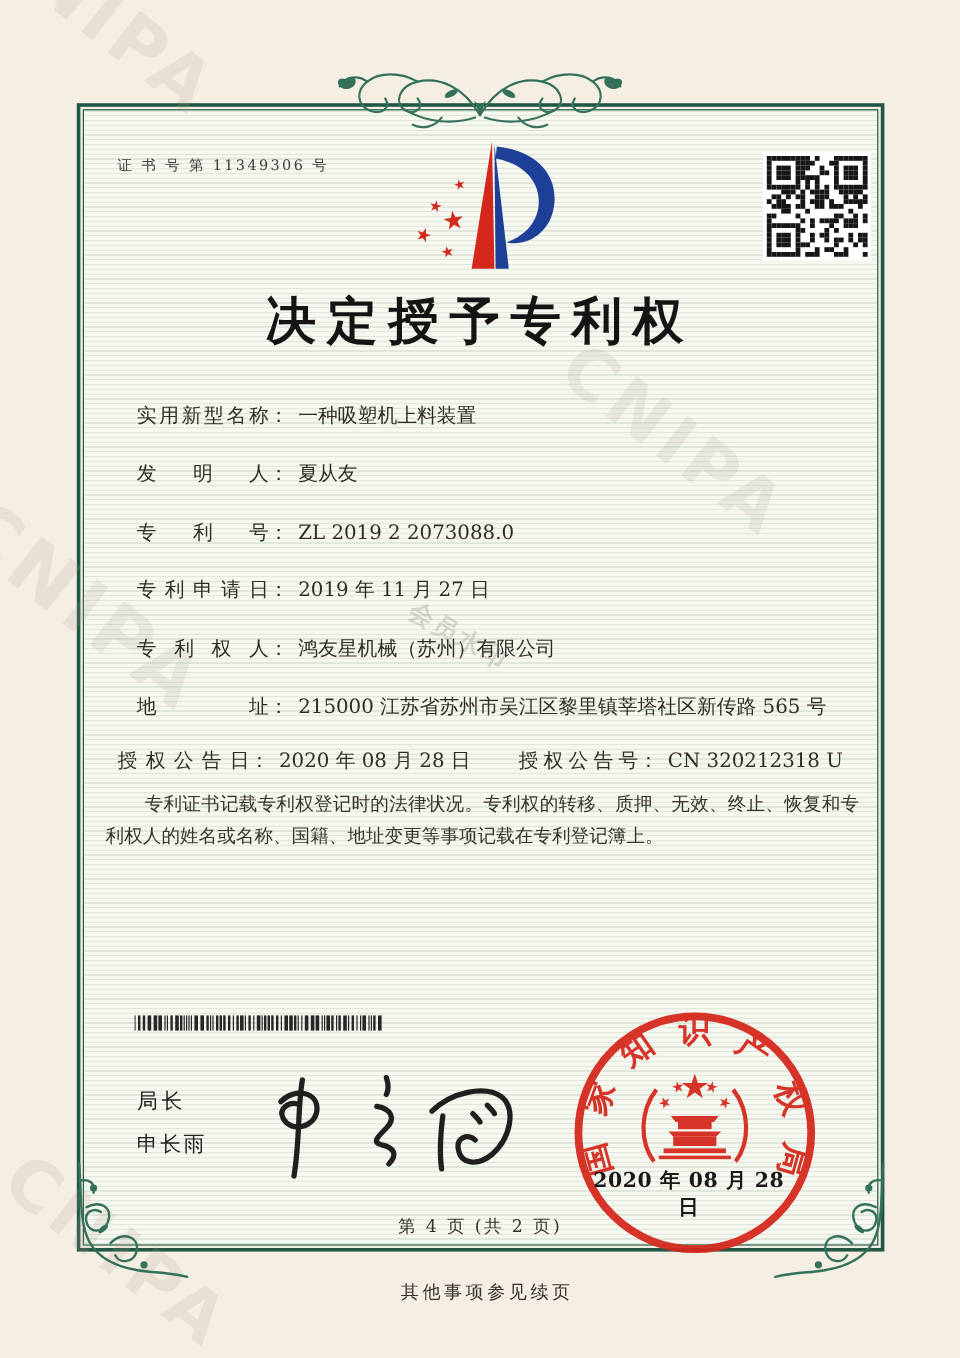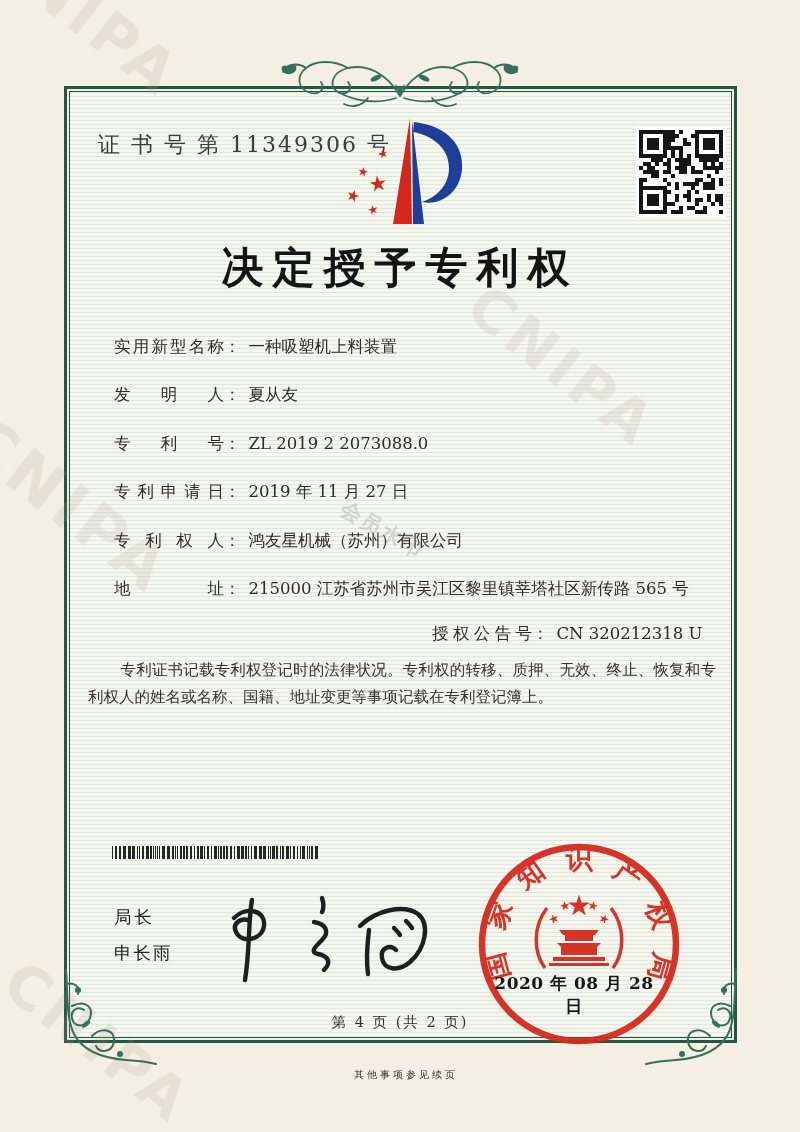--- a/index.html
+++ b/index.html
@@ -14,21 +14,21 @@
   
   .wm{position:absolute;z-index:1;font-family:"DejaVu Sans",sans-serif;font-weight:700;
       color:rgba(178,156,140,.17);transform:rotate(38deg);letter-spacing:5px;
       pointer-events:none;white-space:nowrap;}
   .wm1{left:-30px;top:-22px;font-size:60px;}
   .wm2{left:452px;top:332px;font-size:58px;}
   .wm3{left:-52px;top:468px;font-size:64px;}
   .wm4{left:-12px;top:1008px;font-size:58px;}
   .wm5{left:336px;top:516px;font-size:21px;color:rgba(140,140,140,.30);transform:rotate(30deg);letter-spacing:2px;font-family:"DejaVu Serif",serif;}
   
-  .cert-no{position:absolute;z-index:2;left:98px;top:130px;font-size:22px;letter-spacing:2px;color:#3b3b3b;}
+  .cert-no{position:absolute;z-index:2;left:98px;top:130px;font-size:12px;letter-spacing:2px;color:#3b3b3b;}
   .logo{position:absolute;z-index:2;left:336px;top:112px;}
   .qr{position:absolute;z-index:2;left:636px;top:127px;background:#fff;padding:3px;}
   #qr{display:grid;grid-template-columns:repeat(21,4px);grid-auto-rows:4px;}
   #qr i{display:block;}
   #qr i.d{background:#161616;}
   .title{position:absolute;z-index:2;left:0;right:0;top:240px;text-align:center;
          font-size:42px;font-weight:700;letter-spacing:9px;color:#141414;}
   .rows{position:absolute;z-index:2;left:98px;top:336px;width:622px;font-size:16.5px;}
   .row{position:absolute;left:16px;width:622px;white-space:nowrap;}
   .r0{top:0;} .r1{top:48px;} .r2{top:97px;} .r3{top:145px;} .r4{top:194px;} .r5{top:242px;}
@@ -44,21 +44,21 @@
   #barcode i{background:#262626;display:block;}
   .sig-title{position:absolute;z-index:2;left:114px;top:905px;font-size:17.5px;letter-spacing:3px;
              font-family:"DejaVu Sans","Liberation Sans",sans-serif;color:#222;}
   .sig-name{position:absolute;z-index:2;left:114px;top:941px;font-size:17.5px;letter-spacing:2px;
             font-family:"DejaVu Sans","Liberation Sans",sans-serif;color:#222;}
   .signature{position:absolute;z-index:2;left:218px;top:888px;}
   .seal{position:absolute;z-index:3;left:470px;top:842px;}
   .seal-date{position:absolute;z-index:4;left:486px;top:972px;width:176px;text-align:center;
              font-size:17px;font-weight:700;color:#181818;letter-spacing:.5px;}
   .footer-page{position:absolute;z-index:2;left:0;right:0;top:1013px;text-align:center;font-size:14.5px;color:#34312c;letter-spacing:2px;}
-  .note{position:absolute;z-index:2;left:12px;right:0;top:1068px;text-align:center;font-size:10px;color:#34312c;letter-spacing:3px;}
+  .note{position:absolute;z-index:2;left:12px;right:0;top:1068px;text-align:center;font-size:15px;color:#34312c;letter-spacing:3px;}
   .ornament{position:absolute;z-index:2;}
   svg{display:block;}
 </style>
 </head>
 <body>
 
 <div id="page">
 
   <div class="frame">
     <div class="frame-inner"></div>
@@ -608,20 +608,23 @@
     </div>
     <div class="row r4">
       <span class="lbl">专利权人</span><span class="colon">：</span><span>鸿友星机械（苏州）有限公司</span>
     </div>
     <div class="row r5">
       <span class="lbl">地址</span><span class="colon">：</span><span>215000 江苏省苏州市吴江区黎里镇莘塔社区新传路 565 号</span>
     </div>
   </div>
 
   <div class="grant">
+    <span>
+      <span class="lbl">授权公告日</span><span class="colon">：</span><span>2020 年 08 月 28 日</span>
+    </span>
     <span class="right">
       <span class="lbl">授权公告号</span><span class="colon">：</span><span>CN 320212318 U</span>
     </span>
   </div>
 
   <div class="paras">
     <p>专利证书记载专利权登记时的法律状况。专利权的转移、质押、无效、终止、恢复和专利权人的姓名或名称、国籍、地址变更等事项记载在专利登记簿上。</p>
   </div>
 
   <div id="barcode">

